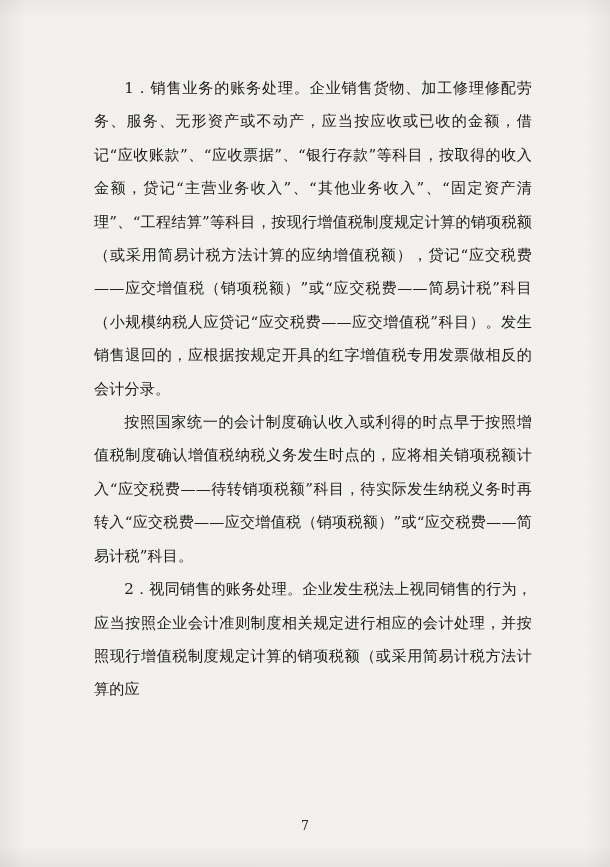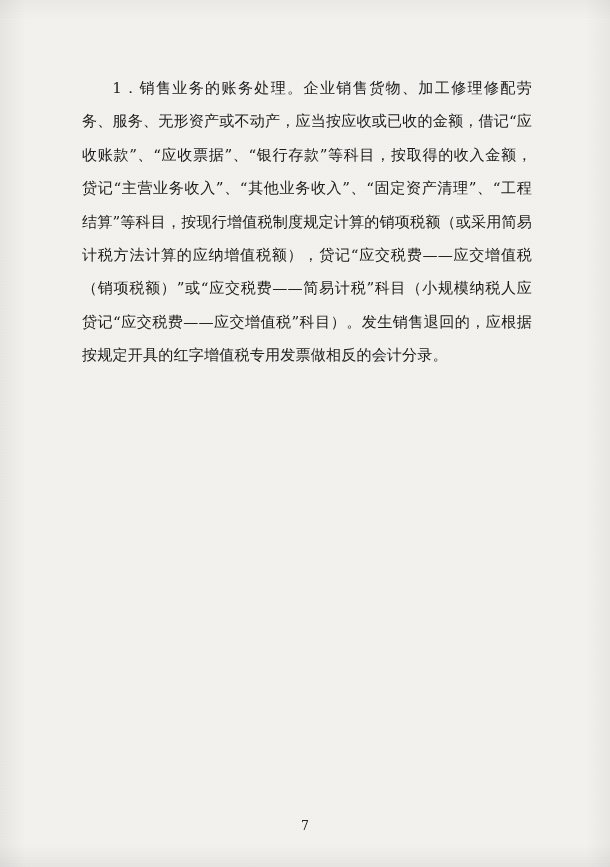--- a/index.html
+++ b/index.html
@@ -32,21 +32,21 @@
     top: 72px;
     width: 450px;
     color: #1b1b1b;
     font-size: 15.1px;
     line-height: 33.4px;
     text-align: justify;
     text-justify: inter-ideograph;
     letter-spacing: 0.15px;
   }
   .para {
-    margin: 0 0 0 0;
+    margin: 0 0 0 12px;
     text-indent: 2em;
     text-align: justify;
     text-justify: inter-ideograph;
   }
   .page-number {
     position: absolute;
     left: 0;
     right: 0;
     top: 818px;
     text-align: center;
@@ -63,16 +63,18 @@
     background-image:
       repeating-linear-gradient(0deg, rgba(0,0,0,0.012) 0px, rgba(0,0,0,0.012) 1px, rgba(255,255,255,0) 1px, rgba(255,255,255,0) 3px);
   }
 </style>
 </head>
 <body>
 
 <div class="page">
   <div class="body-text">
     <p class="para">1．销售业务的账务处理。企业销售货物、加工修理修配劳务、服务、无形资产或不动产，应当按应收或已收的金额，借记“应收账款”、“应收票据”、“银行存款”等科目，按取得的收入金额，贷记“主营业务收入”、“其他业务收入”、“固定资产清理”、“工程结算”等科目，按现行增值税制度规定计算的销项税额（或采用简易计税方法计算的应纳增值税额），贷记“应交税费——应交增值税（销项税额）”或“应交税费——简易计税”科目（小规模纳税人应贷记“应交税费——应交增值税”科目）。发生销售退回的，应根据按规定开具的红字增值税专用发票做相反的会计分录。</p>
+    <p class="para">按照国家统一的会计制度确认收入或利得的时点早于按照增值税制度确认增值税纳税义务发生时点的，应将相关销项税额计入“应交税费——待转销项税额”科目，待实际发生纳税义务时再转入“应交税费——应交增值税（销项税额）”或“应交税费——简易计税”科目。</p>
+    <p class="para">2．视同销售的账务处理。企业发生税法上视同销售的行为，应当按照企业会计准则制度相关规定进行相应的会计处理，并按照现行增值税制度规定计算的销项税额（或采用简易计税方法计算的应</p>
   </div>
   <div class="page-number">7</div>
   <div class="grain"></div>
 </div>
 
 </body></html>

